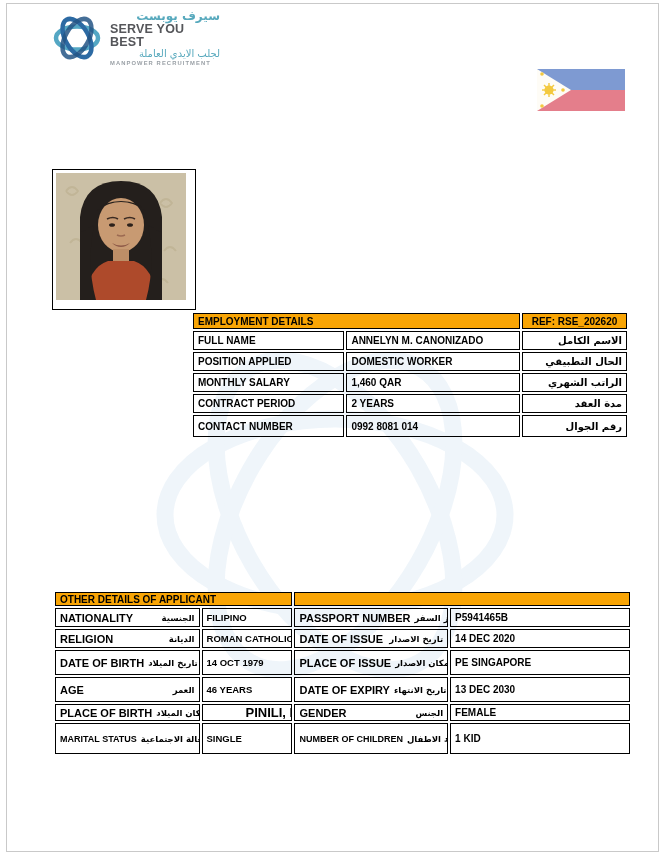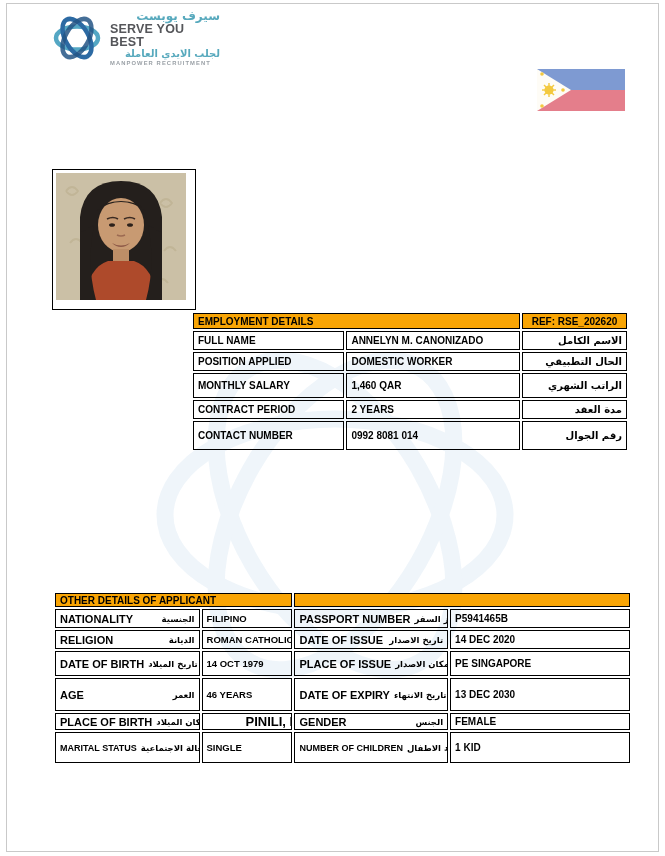--- a/index.html
+++ b/index.html
@@ -21,21 +21,21 @@
   .arr{font-family:"DejaVu Sans",sans-serif;font-size:8.5px;text-align:right;direction:rtl;}
   .duo{display:flex;justify-content:space-between;align-items:center;gap:4px;}
   .duo .eng{font-weight:bold;font-size:11px;}
   .duo .ara{font-family:"DejaVu Sans",sans-serif;font-size:8.5px;font-weight:bold;direction:rtl;}
   
   .logo{left:50px;top:10px;display:flex;align-items:center;gap:6px;}
   .logo-text{width:110px;line-height:1.05;}
   .logo-ar1{font-family:"DejaVu Sans",sans-serif;color:#57a9bd;font-weight:bold;
             font-size:12px;text-align:right;direction:rtl;}
   .logo-en{color:#55565a;font-weight:bold;font-size:12.5px;letter-spacing:.2px;}
-  .logo-ar2{font-family:"DejaVu Sans",sans-serif;color:#57a9bd;font-weight:bold;
+  .logo-ar2{font-family:"DejaVu Sans",sans-serif;color:#57a9bd;font-weight:normal;
             font-size:10px;text-align:right;direction:rtl;}
   .logo-tag{color:#9aa0a6;font-weight:bold;font-size:5.8px;letter-spacing:1.1px;margin-top:1px;}
   
   .photo-box{border:1px solid #000;background:#fff;}
 </style>
 </head>
 <body>
 
 <div class="page">
   <div class="frame"></div>
@@ -127,40 +127,40 @@
     <tr style="height:19px;">
       <td>FULL NAME</td>
       <td>ANNELYN M. CANONIZADO</td>
       <td class="arr">الاسم الكامل</td>
     </tr>
     <tr style="height:19px;">
       <td>POSITION APPLIED</td>
       <td>DOMESTIC WORKER</td>
       <td class="arr">الحال التطبيقي</td>
     </tr>
-    <tr style="height:25px;">
+    <tr style="height:19px;">
       <td>MONTHLY SALARY</td>
       <td>1,460 QAR</td>
       <td class="arr">الراتب الشهري</td>
     </tr>
     <tr style="height:19px;">
       <td>CONTRACT PERIOD</td>
       <td>2 YEARS</td>
       <td class="arr">مدة العقد</td>
     </tr>
-    <tr style="height:29px;">
+    <tr style="height:22px;">
       <td>CONTACT NUMBER</td>
       <td>0992 8081 014</td>
       <td class="arr">رقم الجوال</td>
     </tr>
   </tbody>
     </table>
 
   
-  <table class="tbl abs z" style="left:53px;top:207px;width:579px;">
+  <table class="tbl abs z" style="left:53px;top:219px;width:579px;">
     <colgroup>
         <col style="width:143px">
         <col style="width:90px">
         <col style="width:152px">
         <col style="width:178px">
       </colgroup>
     <tbody>
         <tr style="height:14px;">
       <td colspan="2" class="orange">OTHER DETAILS OF APPLICANT</td>
       <td colspan="2" class="orange"></td>
@@ -206,21 +206,21 @@
           </td>
       <td style="font-size:9.5px;">14 OCT 1979</td>
       <td>
             <div class="duo">
               <span class="eng">PLACE OF ISSUE</span>
               <span class="ara">مكان الاصدار</span>
             </div>
           </td>
       <td>PE SINGAPORE</td>
     </tr>
-    <tr style="height:33px;">
+    <tr style="height:25px;">
       <td>
             <div class="duo">
               <span class="eng">AGE</span>
               <span class="ara">العمر</span>
             </div>
           </td>
       <td style="font-size:9.5px;">46 YEARS</td>
       <td>
             <div class="duo">
               <span class="eng">DATE OF EXPIRY</span>

